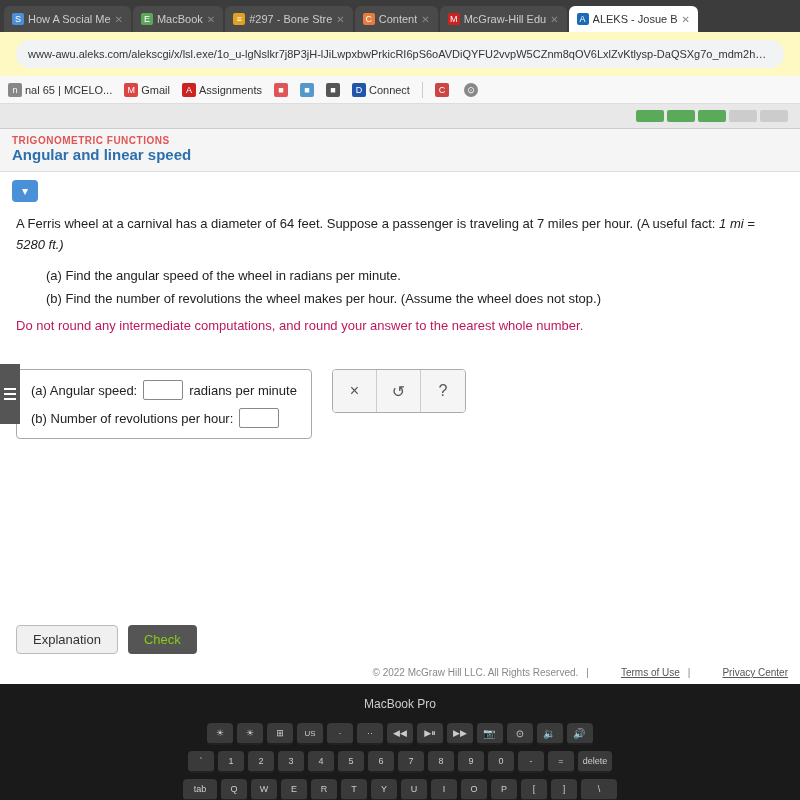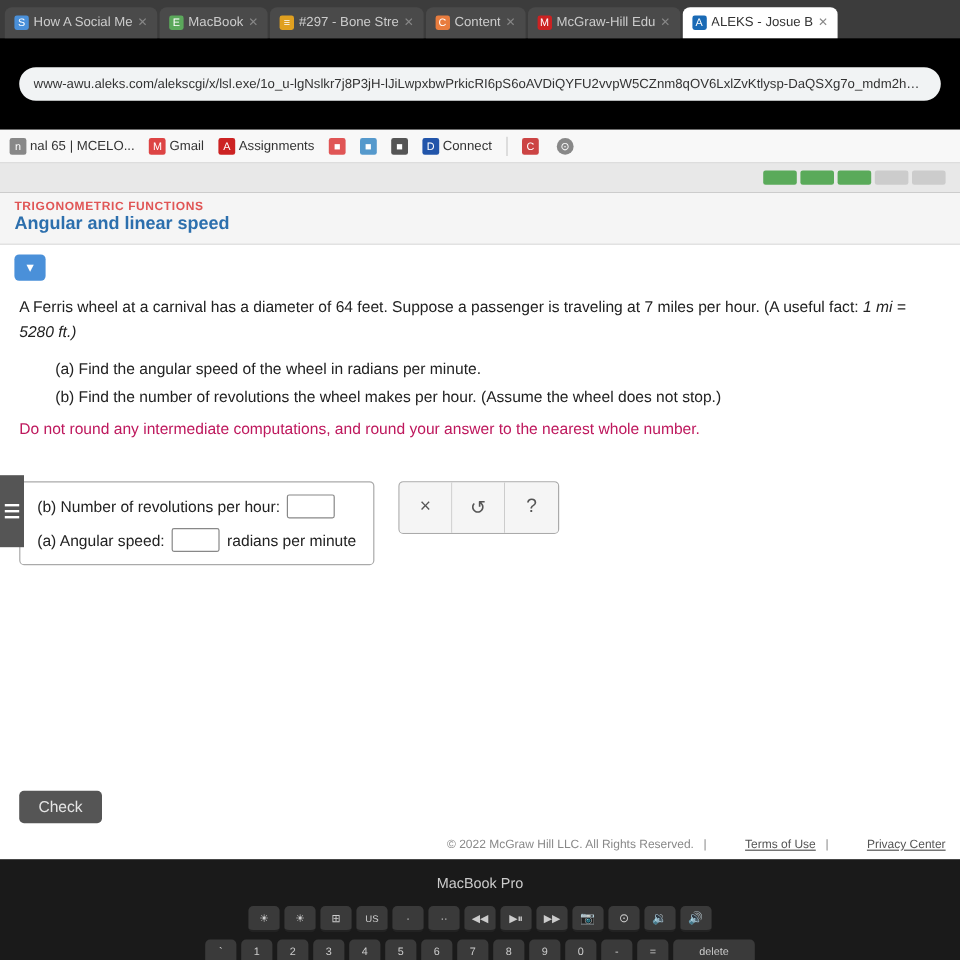--- a/index.html
+++ b/index.html
@@ -282,21 +282,21 @@
       font-size: 13px;
       color: #333;
       cursor: pointer;
     }
     .btn-check {
       background: #555;
       border: none;
       border-radius: 4px;
       padding: 6px 16px;
       font-size: 13px;
-      color: #e5e5e5;
+      color: #84cc16;
       cursor: pointer;
     }
 
     
     .aleks-footer {
       position: absolute;
       bottom: 6px;
       right: 12px;
       font-size: 10px;
       color: #888;
@@ -337,21 +337,21 @@
       border-radius: 4px;
       color: #ccc;
       font-size: 9px;
       display: flex;
       align-items: center;
       justify-content: center;
       border-bottom: 2px solid #222;
     }
     .key-sm { width: 26px; height: 22px; }
     .key-md { width: 36px; height: 22px; }
-    .key-lg { width: 68px; height: 22px; }
+    .key-lg { width: 34px; height: 22px; }
 
     
     .sidebar-icon {
       position: absolute;
       left: 0;
       top: 50%;
       transform: translateY(-50%);
       width: 20px;
       height: 60px;
       background: #555;
@@ -400,21 +400,21 @@
       <span class="tab-label">McGraw-Hill Edu</span>
       <span class="tab-close">✕</span>
     </div>
     <div class="tab active">
       <div class="tab-favicon" style="background:#1a6ab5; color:white; font-size:9px; display:flex; align-items:center; justify-content:center; border-radius:2px;">A</div>
       <span class="tab-label">ALEKS - Josue B</span>
       <span class="tab-close">✕</span>
     </div>
   </div>
 
-  <div style="background:#000000; padding:20px 8px;text-align:center;">
+  <div style="background:#fef9c3; padding:4px 8px;text-align:center;">
     <div class="address-bar">
       <span class="address-text">www-awu.aleks.com/alekscgi/x/lsl.exe/1o_u-lgNslkr7j8P3jH-lJiLwpxbwPrkicRI6pS6oAVDiQYFU2vvpW5CZnm8qOV6LxlZvKtlysp-DaQSXg7o_mdm2h_JO</span>
     </div>
   </div>
 
   <div class="bookmarks-bar">
     <div class="bookmark-item">
       <div class="bookmark-favicon" style="background:#888;">n</div>
       <span>nal 65 | MCELO...</span>
     </div>
@@ -477,44 +477,45 @@
       A Ferris wheel at a carnival has a diameter of 64 feet. Suppose a passenger is traveling at 7 miles per hour. (A useful fact: <span class="fact">1 mi = 5280 ft.)</span>
     </p>
     <p class="sub-question">(a) Find the angular speed of the wheel in radians per minute.</p>
     <p class="sub-question">(b) Find the number of revolutions the wheel makes per hour. (Assume the wheel does not stop.)</p>
     <p class="no-round-text">Do not round any intermediate computations, and round your answer to the nearest whole number.</p>
   </div>
 
   <div class="answer-section">
     <div class="answer-box">
       <div class="answer-row">
-        <span>(b) Number of revolutions per hour:</span>
-        <input class="answer-input" type="text" style="">
-      </div>
-      <div class="answer-row">
         <span>(a) Angular speed:</span>
         <input class="answer-input" type="text" style="">
         <span>radians per minute</span>
+      </div>
+      <div class="answer-row">
+        <span>(b) Number of revolutions per hour:</span>
+        <input class="answer-input" type="text" style="">
       </div>
     </div>
 
     <div class="action-buttons">
       <button class="action-btn">
         <span>×</span>
       </button>
       <button class="action-btn">
         <span>↺</span>
       </button>
       <button class="action-btn">
         <span>?</span>
       </button>
     </div>
   </div>
 
   <div class="bottom-buttons">
+    <button class="btn-explanation">Explanation</button>
     <button class="btn-check">Check</button>
   </div>
 
   <div class="aleks-footer">
     <span>© 2022 McGraw Hill LLC. All Rights Reserved.</span>
     <span>|</span>
     <span class="footer-link">Terms of Use</span>
     <span>|</span>
     <span class="footer-link">Privacy Center</span>
   </div>

